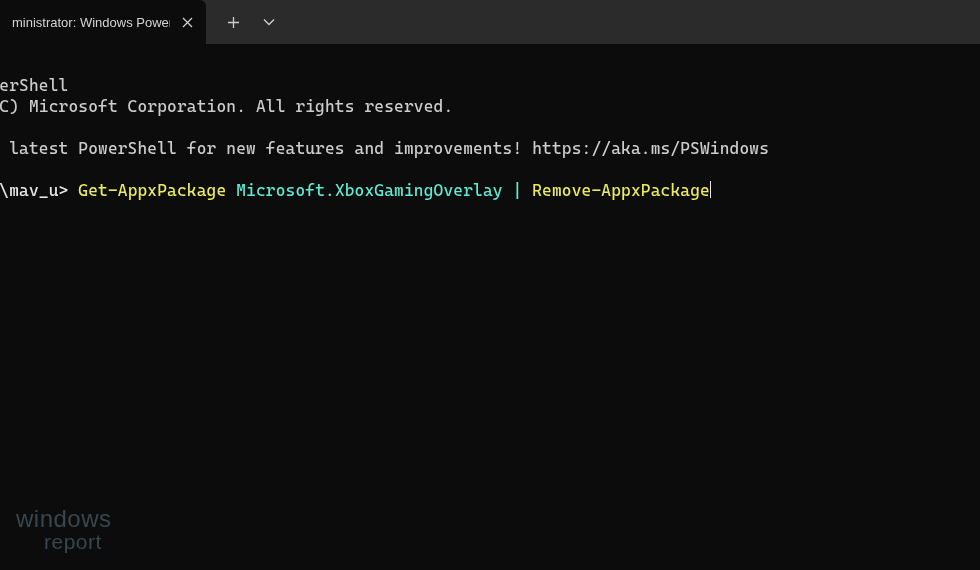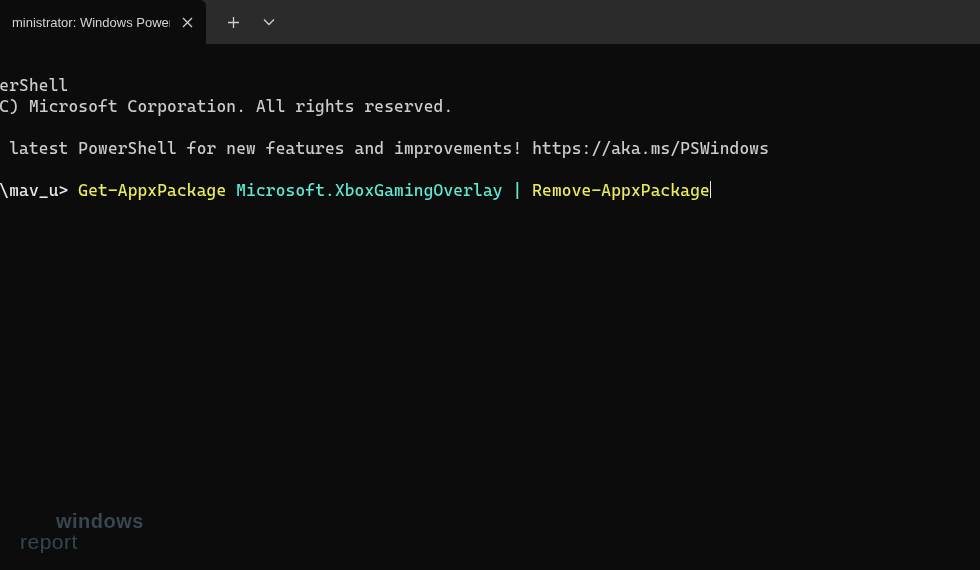--- a/index.html
+++ b/index.html
@@ -88,29 +88,28 @@
     }
     .watermark {
       position: absolute;
       left: 16px;
       bottom: 18px;
       color: #37474f;
       font-family: 'Segoe UI', sans-serif;
       line-height: 1;
     }
     .watermark .w1 {
-      font-size: 20px;
-      font-weight: 700;
+      font-size: 24px;
+      font-weight: 400;
       letter-spacing: 0.5px;
-      margin-left: 40px;
     }
     .watermark .w2 {
       font-size: 21px;
       font-weight: 300;
-      margin-left: 4px;
+      margin-left: 28px;
       letter-spacing: 0.5px;
     }
   </style>
 </head>
 <body>
 
 <div class="titlebar">
   <div class="tab">
     <span class="tab-title">ministrator: Windows PowerS</span>
     <span class="close-btn">

